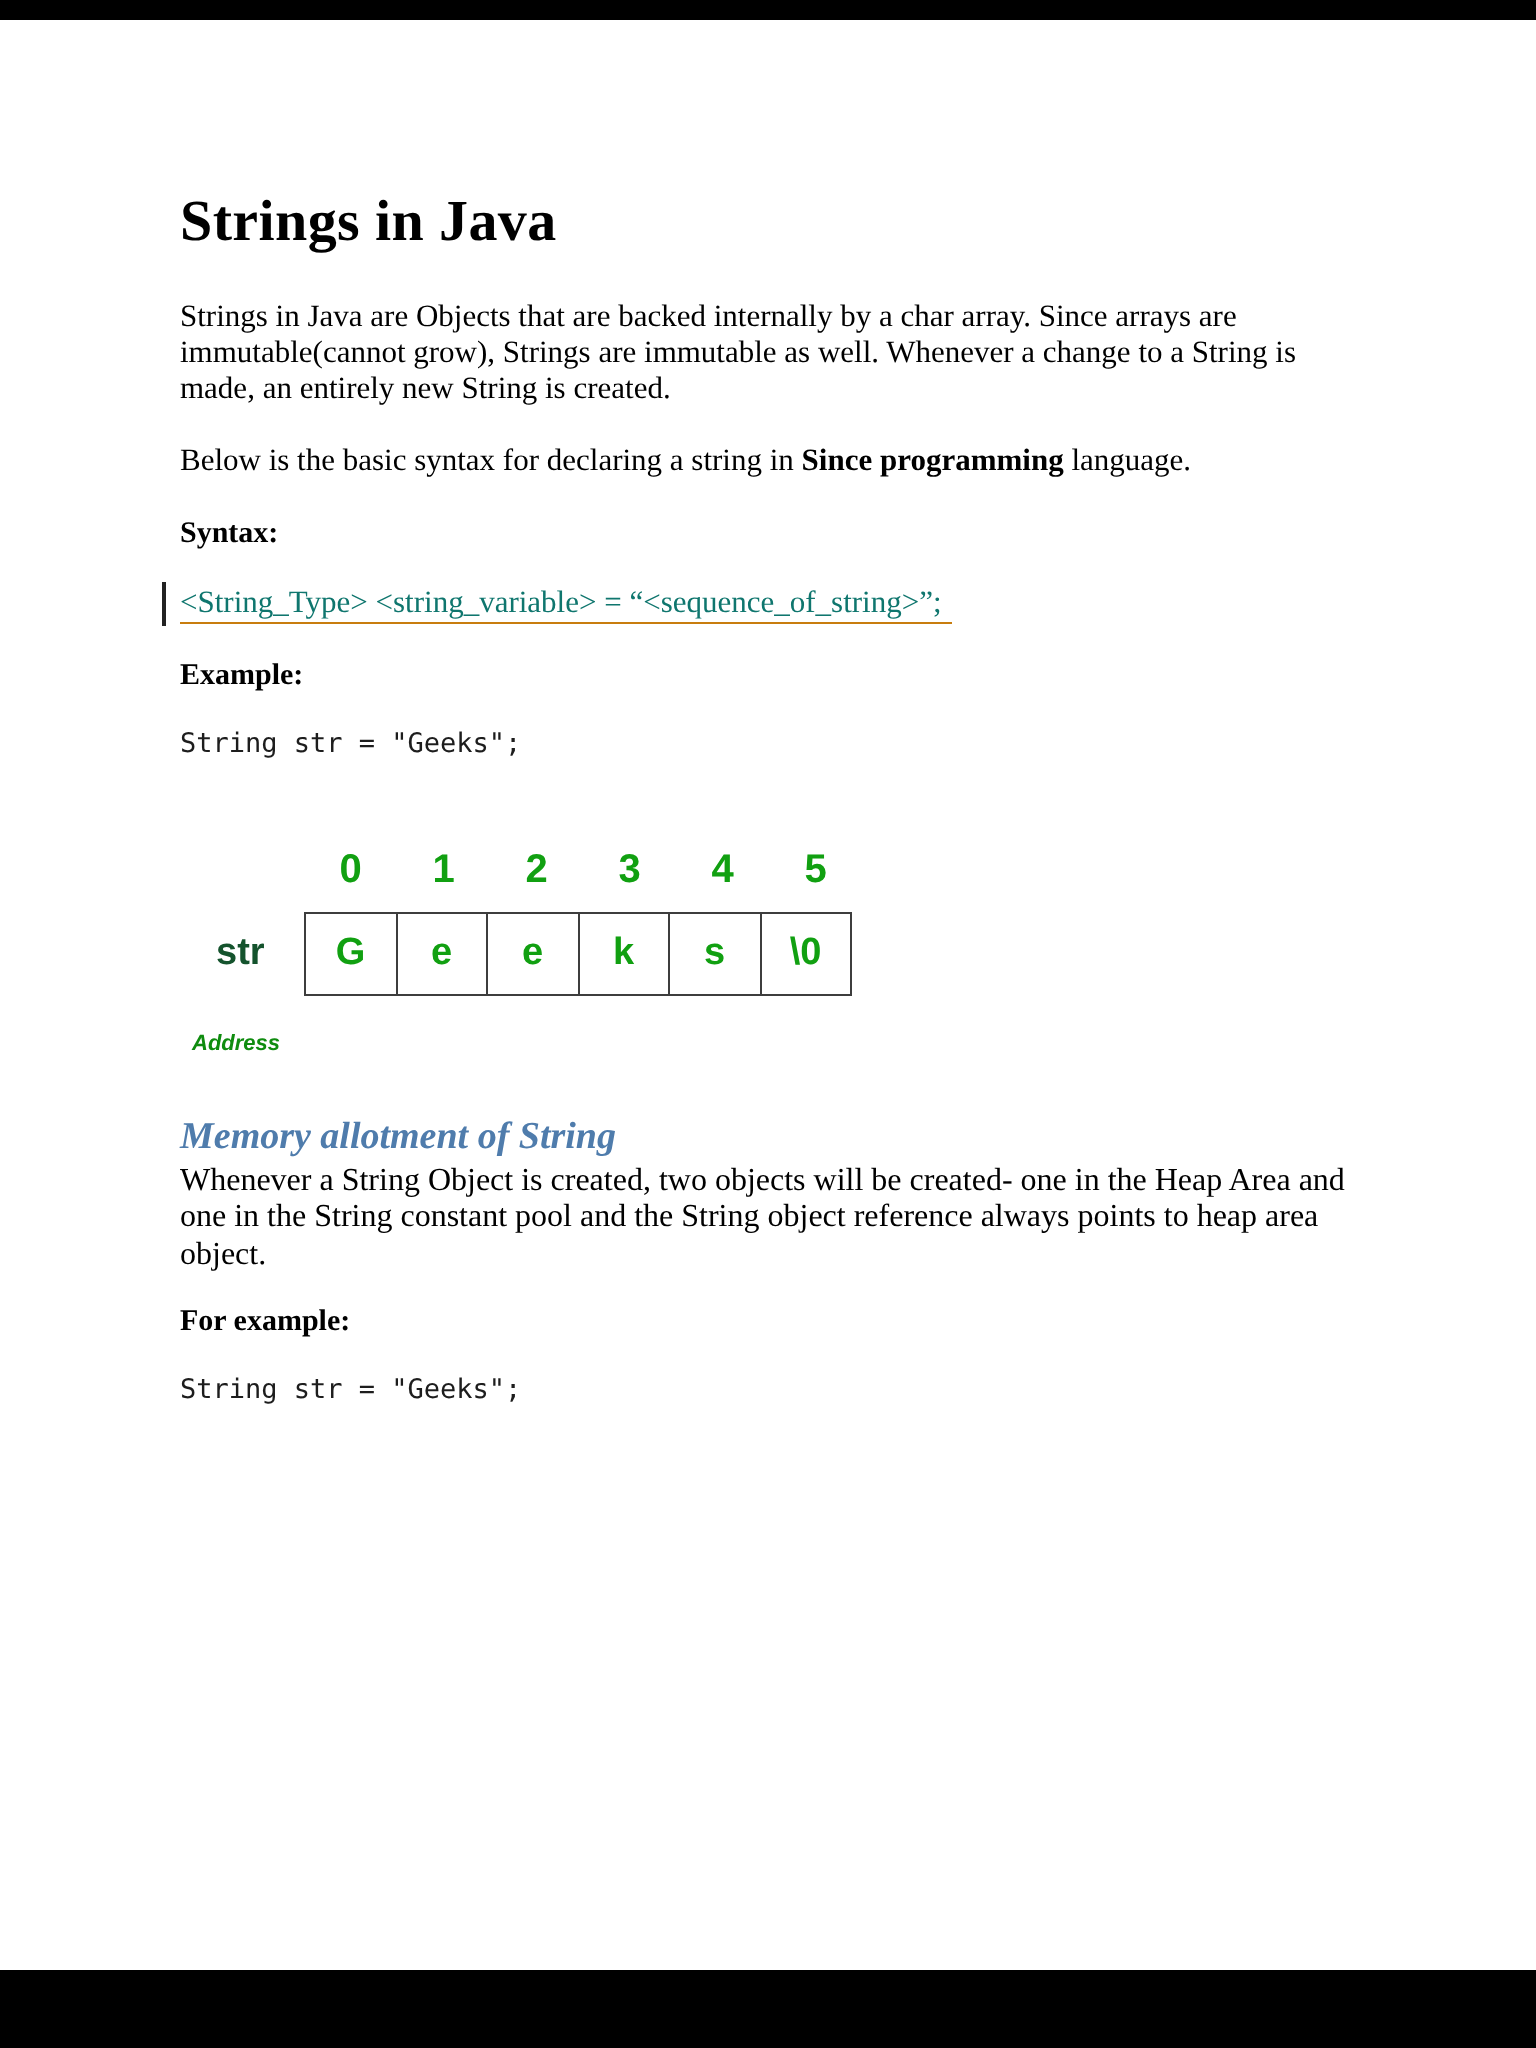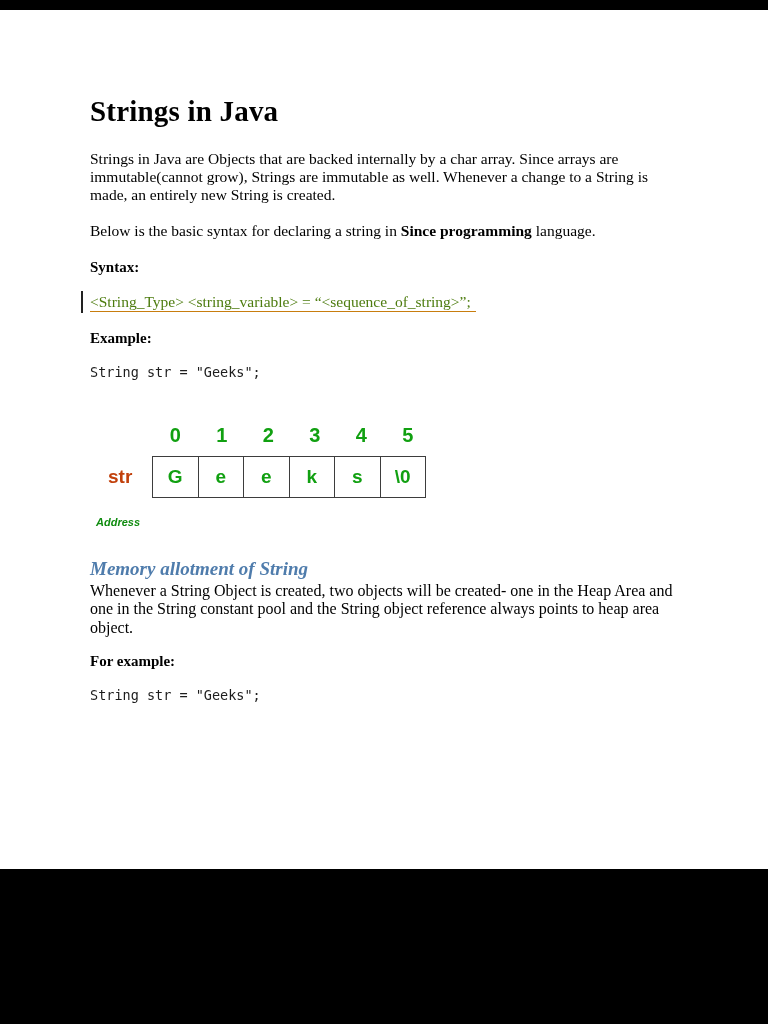--- a/index.html
+++ b/index.html
@@ -6,21 +6,21 @@
   html,body { width:768px; height:1024px; }
   body {
     background:#000;
     font-family:"Liberation Serif", serif;
     position:relative;
     overflow:hidden;
   }
   .page {
     position:absolute;
     top:10px; left:0;
-    width:768px; height:859px;
+    width:768px; height:975px;
     background:#ffffff;
     padding:85px 90px 0 90px;
     color:#000;
   }
   .doc-title {
     font-size:29px;
     font-weight:bold;
     letter-spacing:0.2px;
     margin-bottom:22px;
   }
@@ -39,21 +39,21 @@
     margin-bottom:19px;
     font-size:15.5px;
   }
   .change-bar {
     position:absolute;
     left:-9px; top:-2px;
     width:2px; height:22px;
     background:#222;
   }
   .syntax-text {
-    color:#4d7c0f;
+    color:#0f766e;
     border-bottom:1px solid #c87d0e;
     padding-right:5px;
     padding-bottom:1px;
   }
   .code-line {
     font-family:"DejaVu Sans Mono","Liberation Mono",monospace;
     font-size:13.5px;
     color:#1d1d1d;
     margin-bottom:14px;
   }
@@ -74,21 +74,21 @@
     font-size:20px;
     font-weight:bold;
     color:#11a011;
   }
   .char-row, .addr-row { display:flex; align-items:center; }
   .str-label {
     width:62px;
     padding-left:18px;
     font-size:19px;
     font-weight:bold;
-    color:#c2410c;
+    color:#14532d;
   }
   .cells { display:flex; }
   .cell {
     width:46.5px;
     border:1px solid #3d3d3d;
     margin-left:-1px;
     display:flex;
     align-items:center;
     justify-content:center;
     background:#fff;

